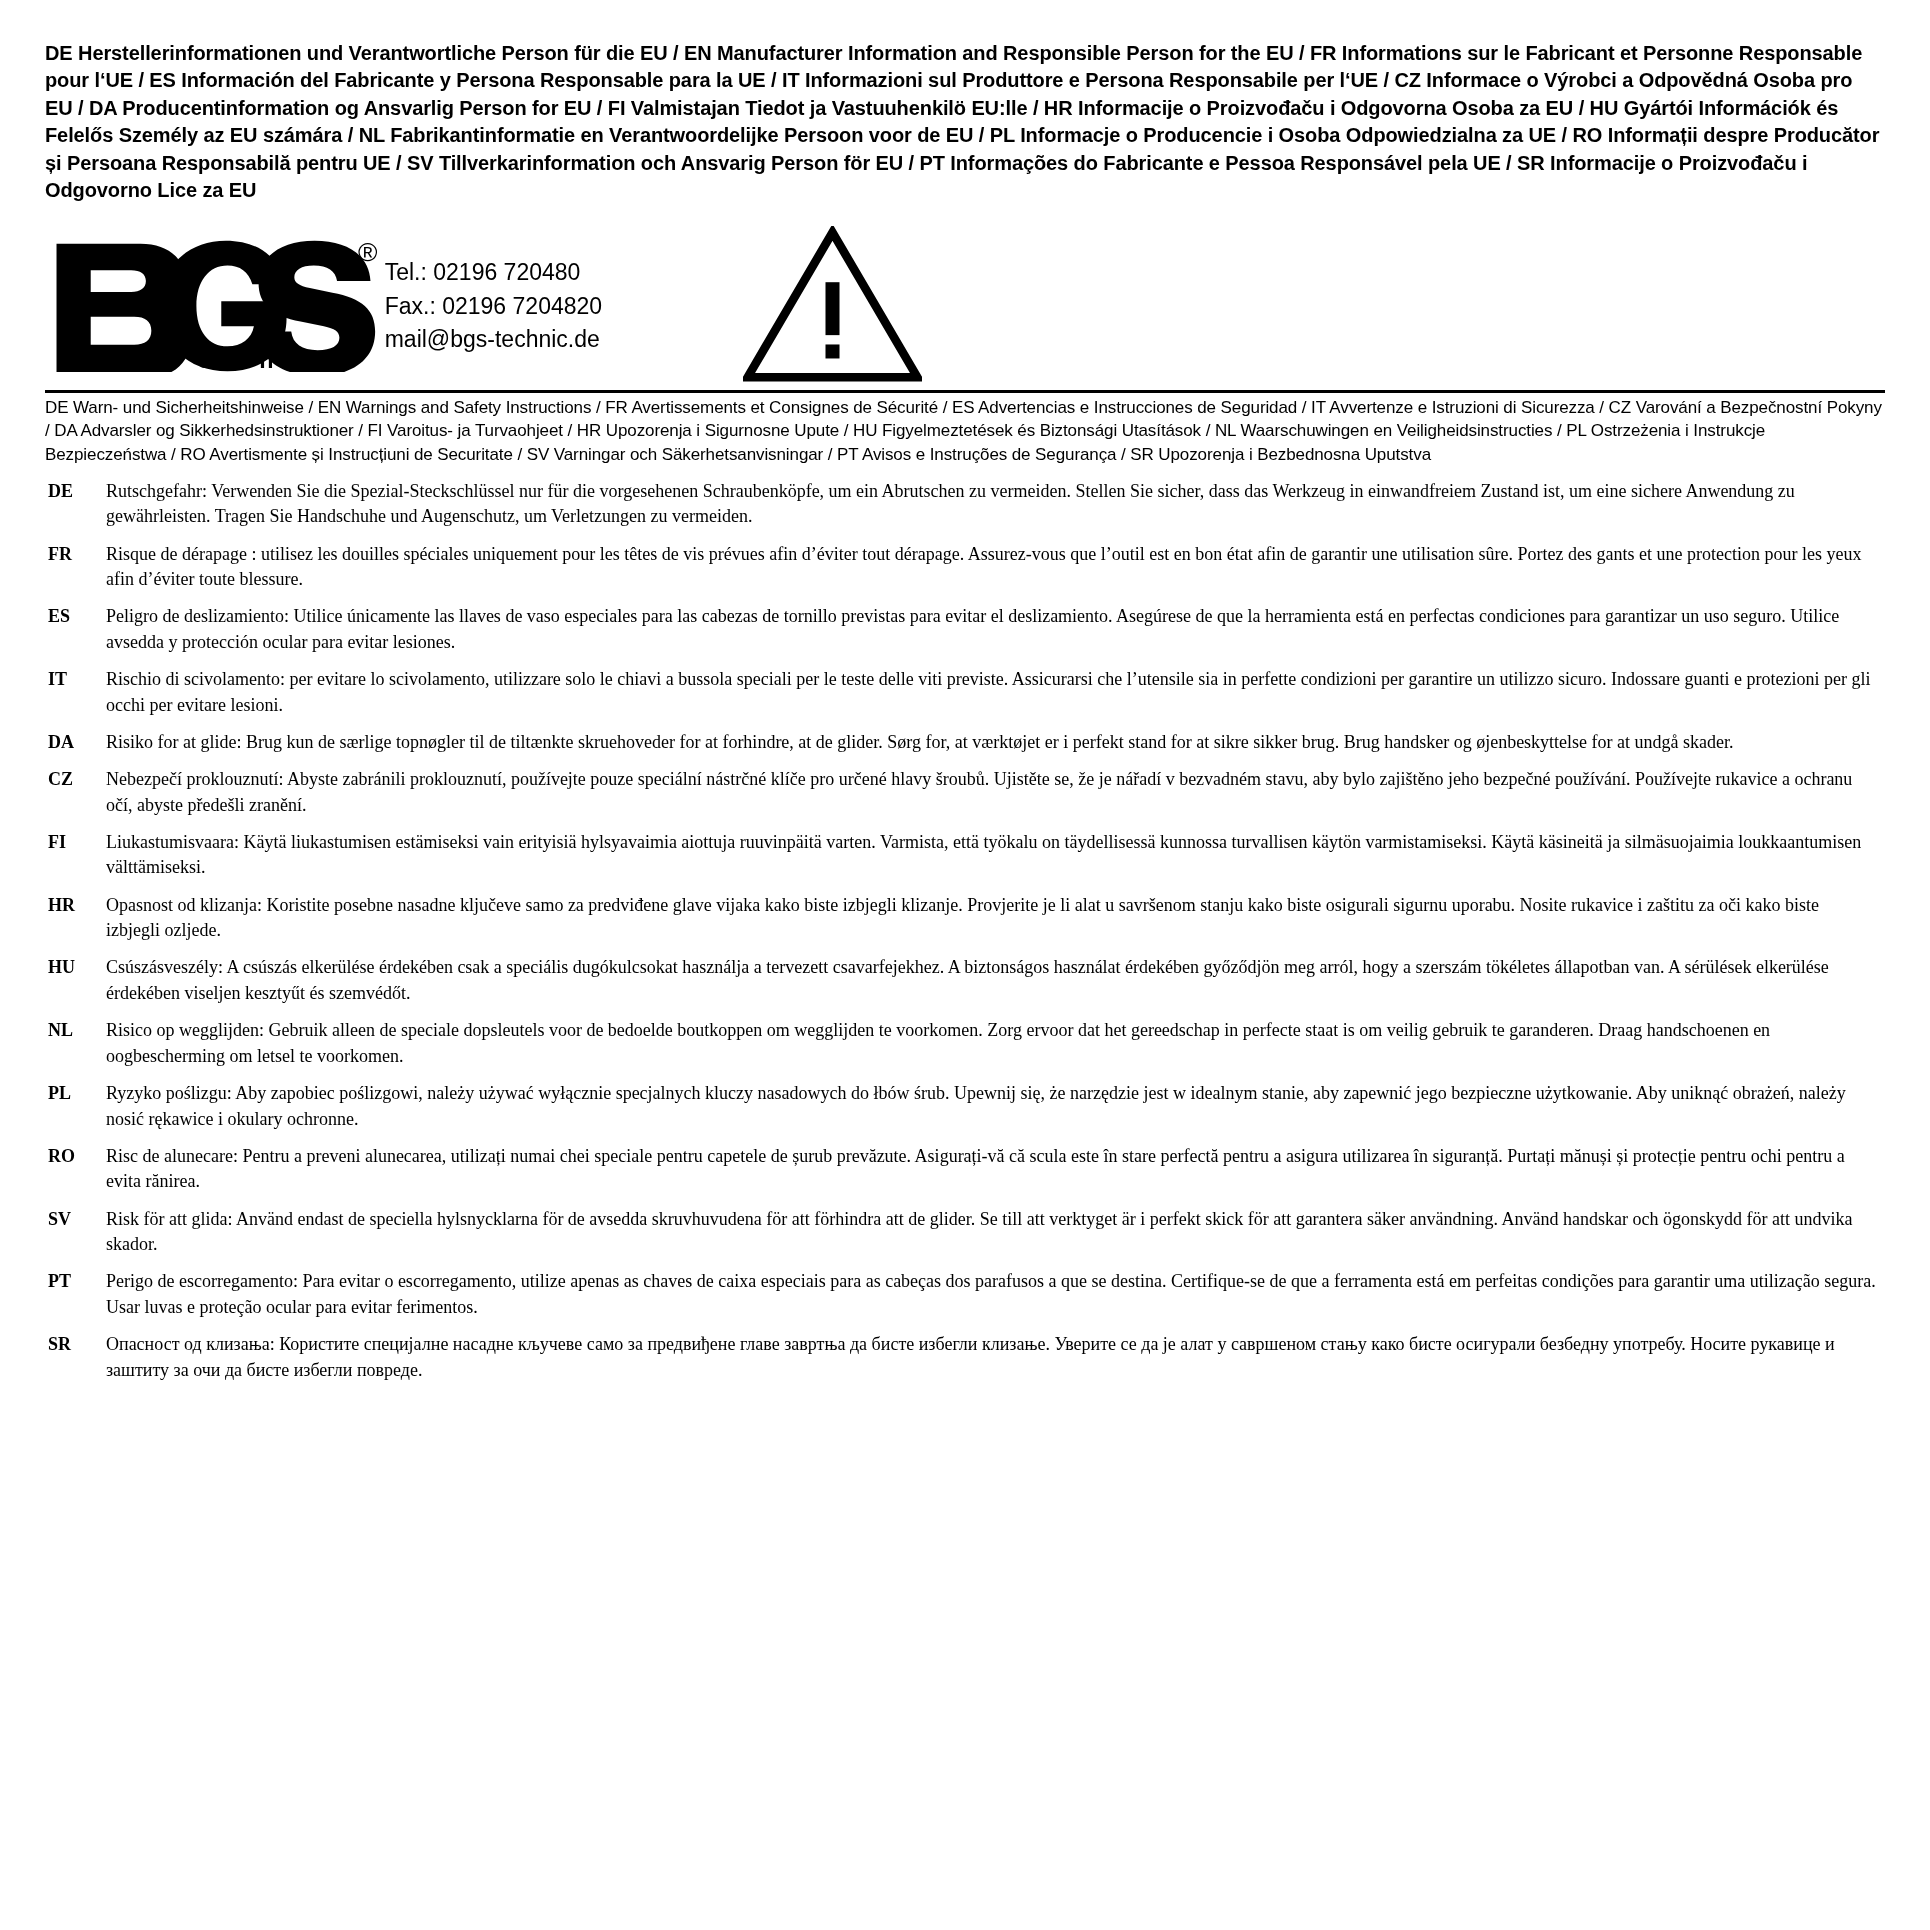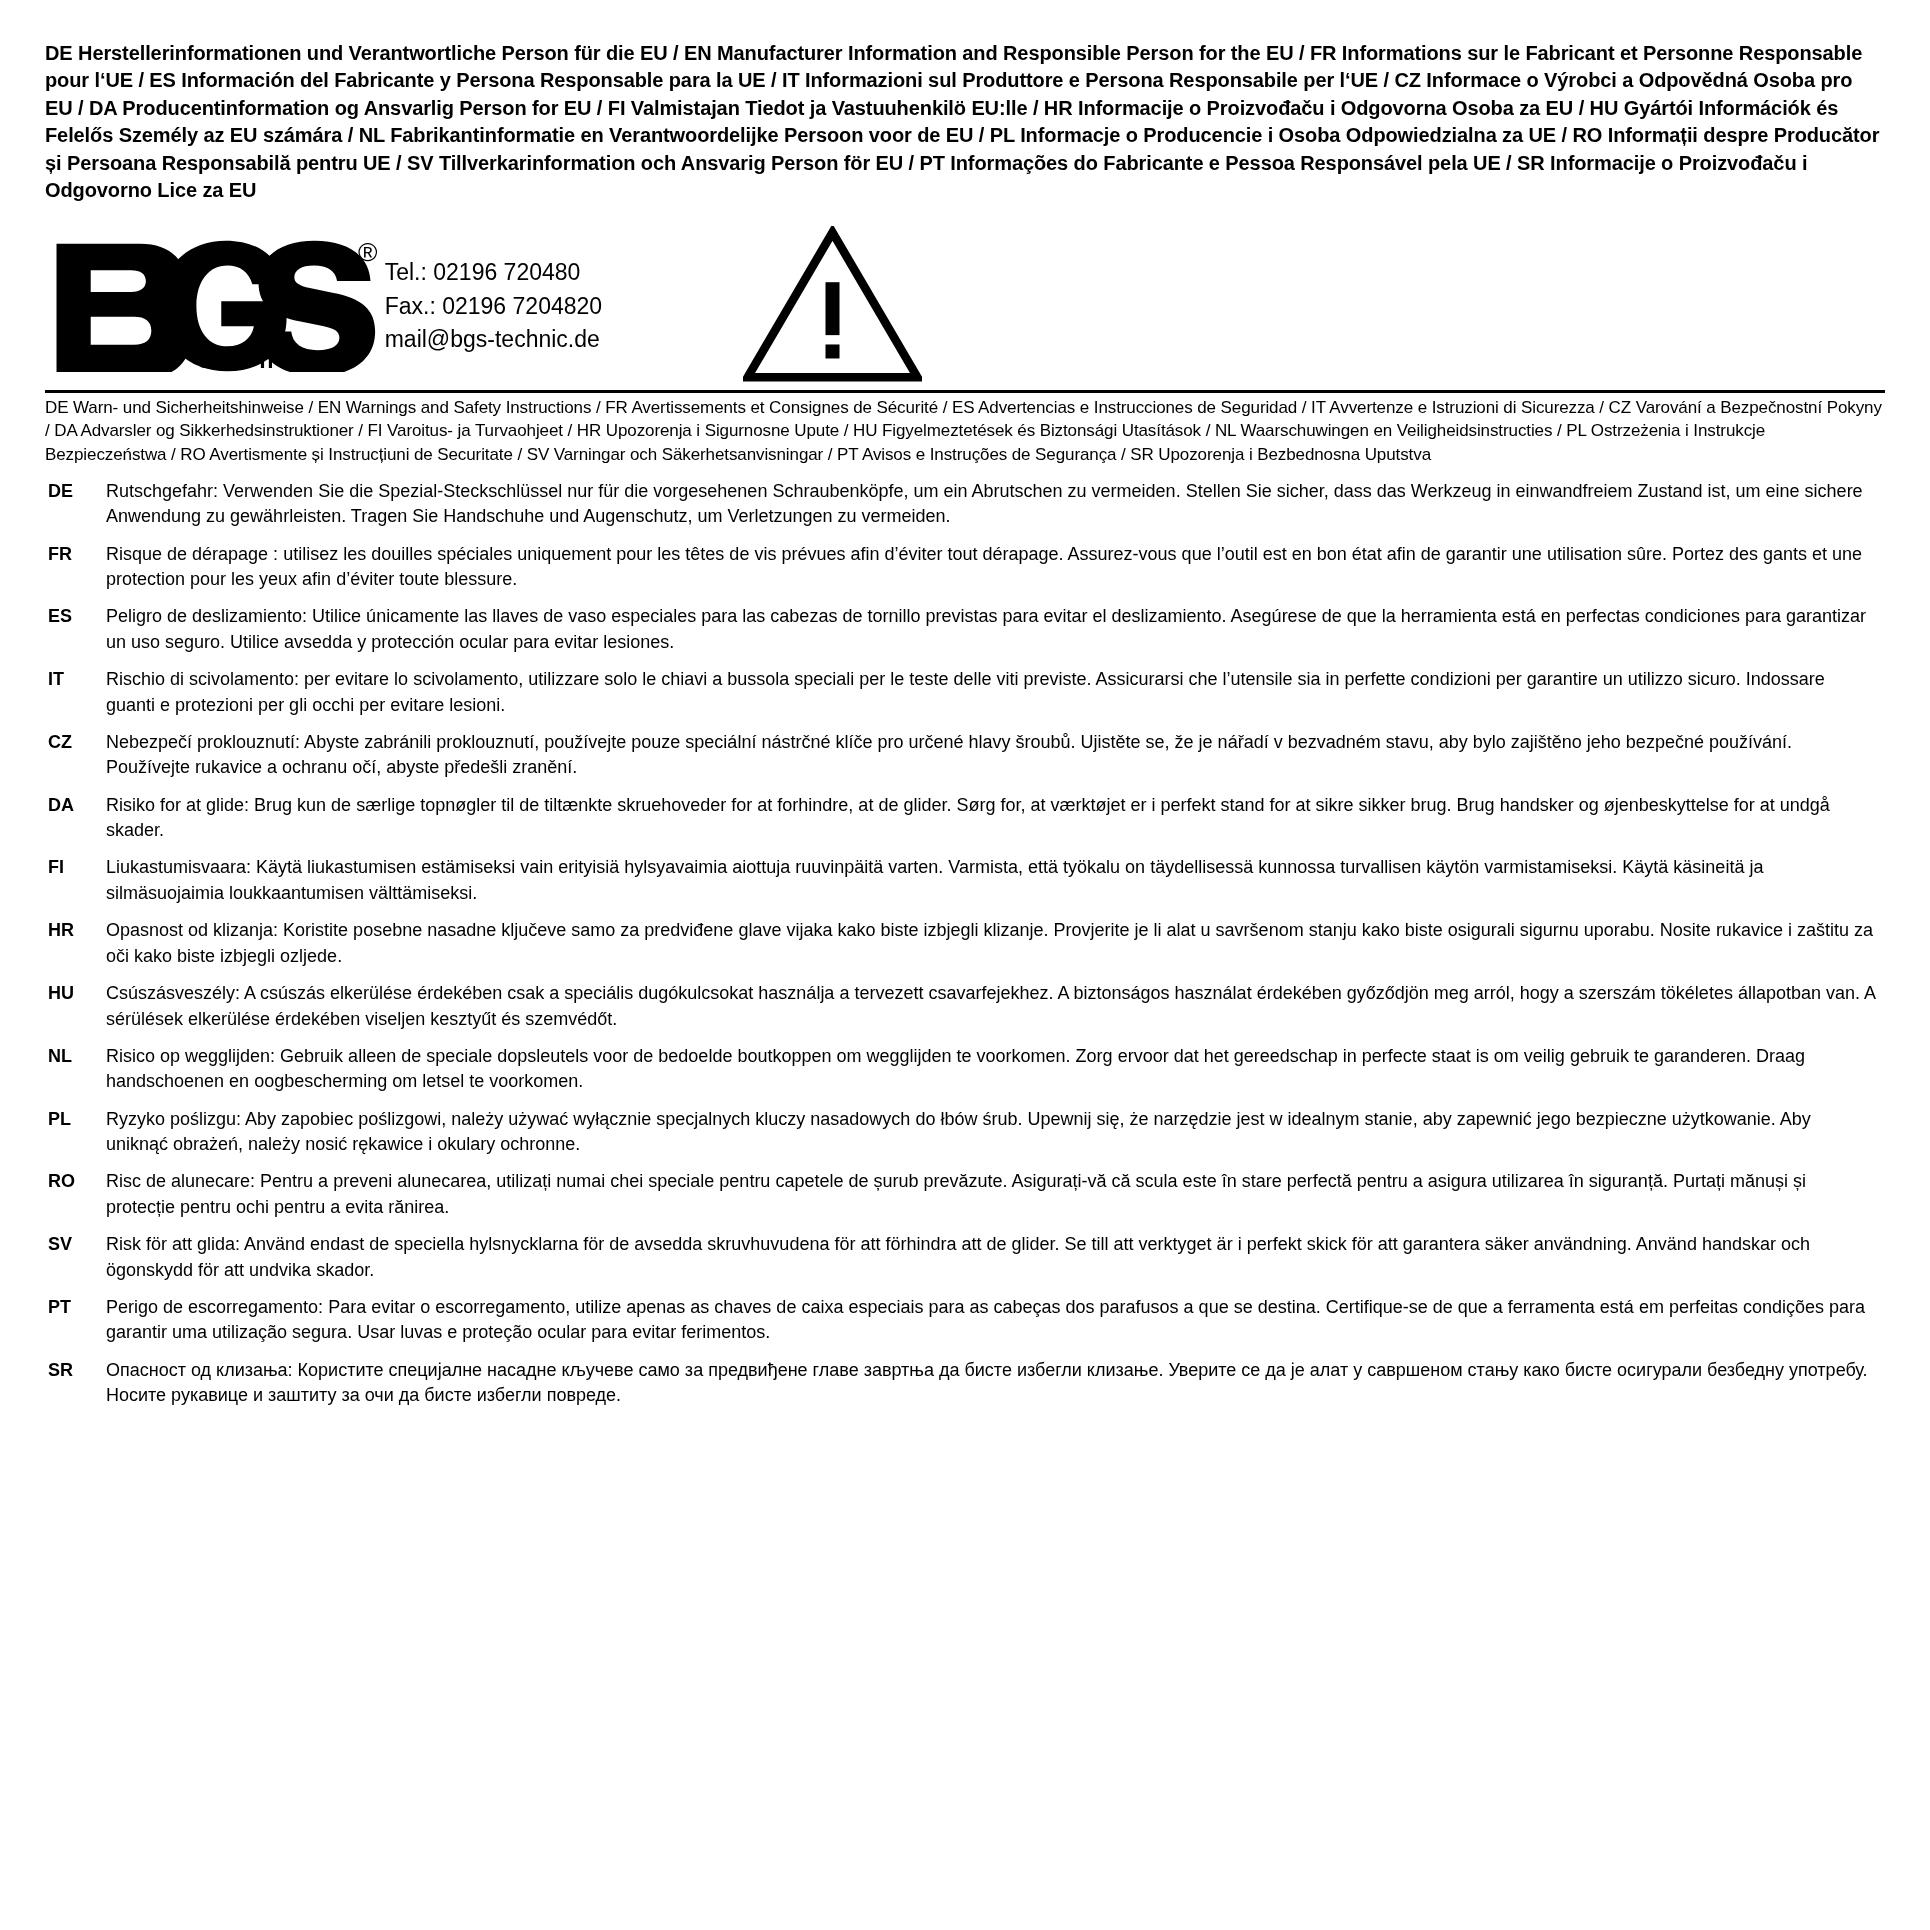--- a/index.html
+++ b/index.html
@@ -77,21 +77,21 @@
   .warn-heading {
     font-size: 17px;
     font-weight: normal;
     line-height: 1.38;
     letter-spacing: -0.1px;
     margin: 0 0 11px 0;
     padding-top: 3.1px;
   }
 
   
-  .lang-list { margin-top: 12.5px; }
+  .lang-list { margin-top: 12.5px; font-family: Liberation Serif, serif; }
   .lang-row {
     display: flex;
     margin-bottom: 11.7px;
   }
   .lang-code {
     flex: 0 0 61px;
     font-size: 18px;
     font-weight: bold;
     line-height: 1.42;
     padding-left: 3.1px;
@@ -167,30 +167,30 @@
       <div class="lang-code">ES</div>
       <div class="lang-text">Peligro de deslizamiento: Utilice únicamente las llaves de vaso especiales para las cabezas de tornillo previstas para evitar el deslizamiento. Asegúrese de que la herramienta está en perfectas condiciones para garantizar un uso seguro. Utilice avsedda y protección ocular para evitar lesiones.</div>
     </div>
 
     <div class="lang-row">
       <div class="lang-code">IT</div>
       <div class="lang-text">Rischio di scivolamento: per evitare lo scivolamento, utilizzare solo le chiavi a bussola speciali per le teste delle viti previste. Assicurarsi che l’utensile sia in perfette condizioni per garantire un utilizzo sicuro. Indossare guanti e protezioni per gli occhi per evitare lesioni.</div>
     </div>
 
     <div class="lang-row">
+      <div class="lang-code">DA</div>
+      <div class="lang-text">Risiko for at glide: Brug kun de særlige topnøgler til de tiltænkte skruehoveder for at forhindre, at de glider. Sørg for, at værktøjet er i perfekt stand for at sikre sikker brug. Brug handsker og øjenbeskyttelse for at undgå skader.</div>
+    </div>
+
+    <div class="lang-row">
       <div class="lang-code">CZ</div>
       <div class="lang-text">Nebezpečí proklouznutí: Abyste zabránili proklouznutí, používejte pouze speciální nástrčné klíče pro určené hlavy šroubů. Ujistěte se, že je nářadí v bezvadném stavu, aby bylo zajištěno jeho bezpečné používání. Používejte rukavice a ochranu očí, abyste předešli zranění.</div>
     </div>
 
     <div class="lang-row">
-      <div class="lang-code">DA</div>
-      <div class="lang-text">Risiko for at glide: Brug kun de særlige topnøgler til de tiltænkte skruehoveder for at forhindre, at de glider. Sørg for, at værktøjet er i perfekt stand for at sikre sikker brug. Brug handsker og øjenbeskyttelse for at undgå skader.</div>
-    </div>
-
-    <div class="lang-row">
       <div class="lang-code">FI</div>
       <div class="lang-text">Liukastumisvaara: Käytä liukastumisen estämiseksi vain erityisiä hylsyavaimia aiottuja ruuvinpäitä varten. Varmista, että työkalu on täydellisessä kunnossa turvallisen käytön varmistamiseksi. Käytä käsineitä ja silmäsuojaimia loukkaantumisen välttämiseksi.</div>
     </div>
 
     <div class="lang-row">
       <div class="lang-code">HR</div>
       <div class="lang-text">Opasnost od klizanja: Koristite posebne nasadne ključeve samo za predviđene glave vijaka kako biste izbjegli klizanje. Provjerite je li alat u savršenom stanju kako biste osigurali sigurnu uporabu. Nosite rukavice i zaštitu za oči kako biste izbjegli ozljede.</div>
     </div>
 
     <div class="lang-row">

